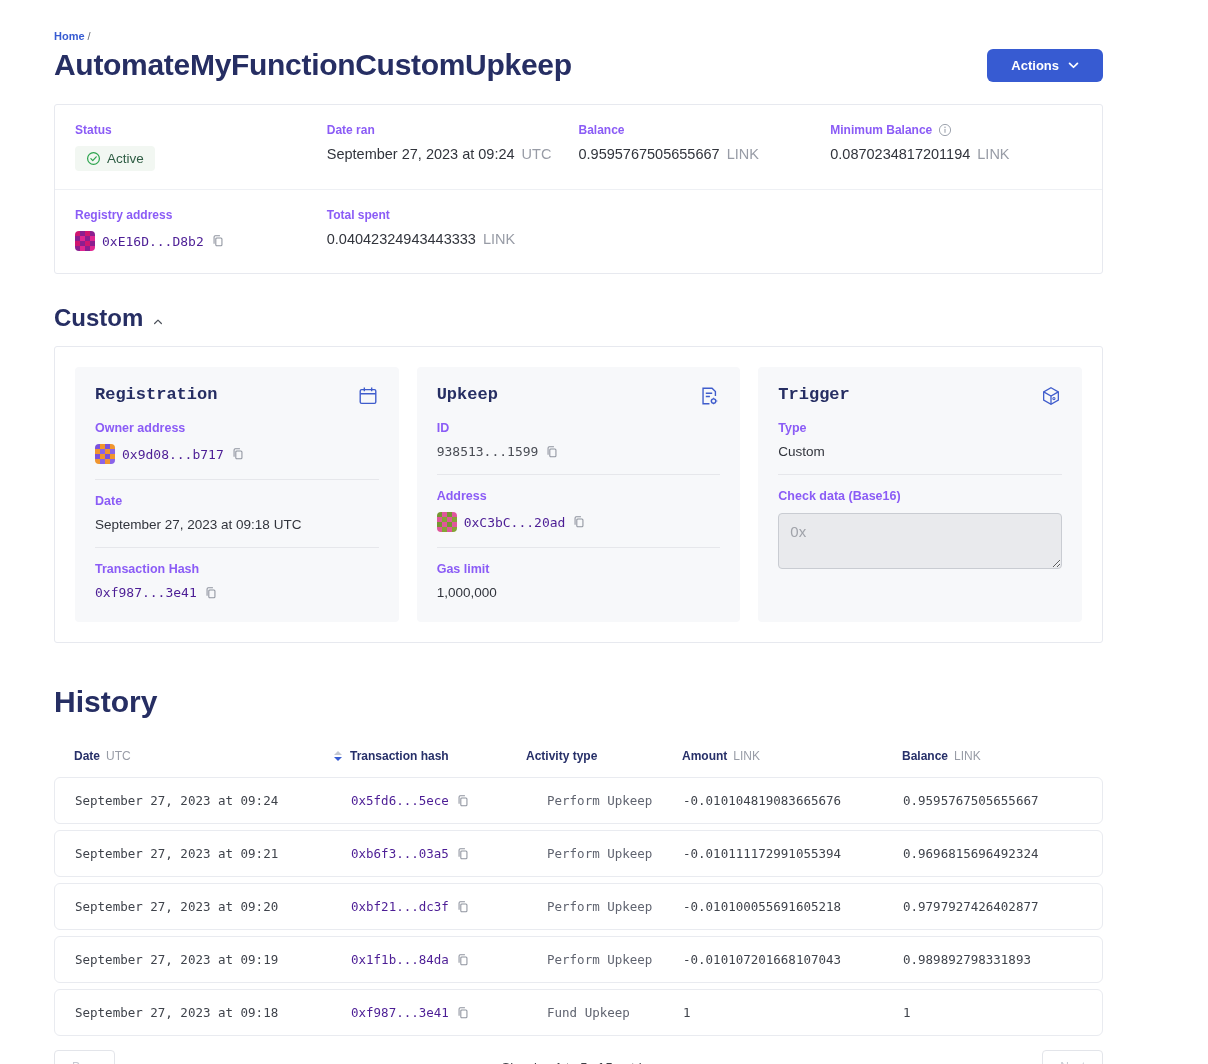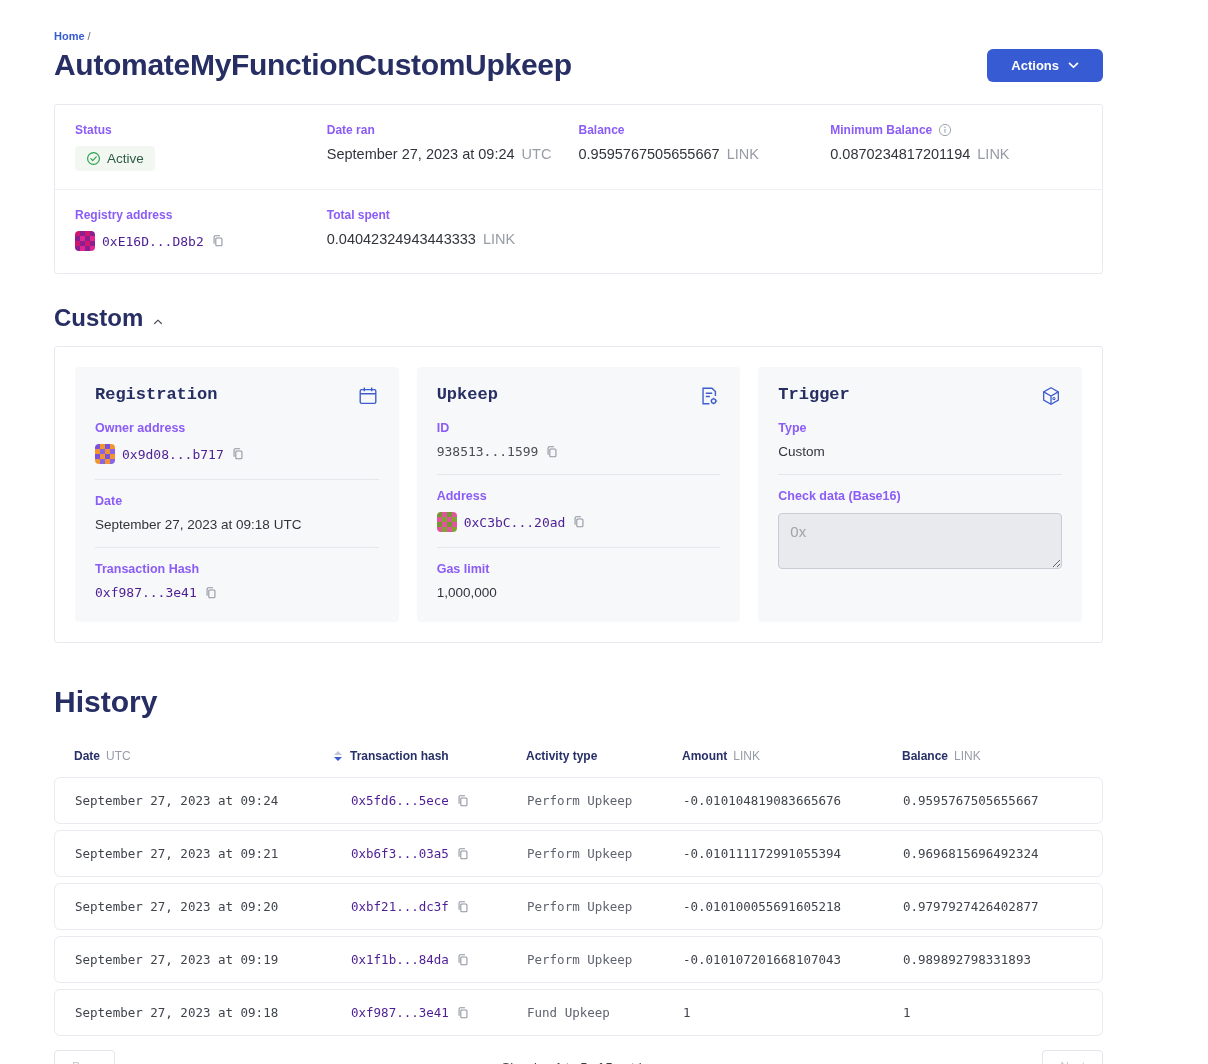--- a/index.html
+++ b/index.html
@@ -63,21 +63,21 @@
   .th-date { justify-content:space-between; padding-right:8px; }
   .sort { display:flex; flex-direction:column; gap:2px; cursor:pointer; }
   .sort .up { width:0; height:0; border-left:4px solid transparent; border-right:4px solid transparent;
     border-bottom:4px solid #c3c7d1; }
   .sort .down { width:0; height:0; border-left:4px solid transparent; border-right:4px solid transparent;
     border-top:4px solid #375bd2; }
   .tbl-row { display:grid; grid-template-columns:276px 176px 156px 220px 1fr; align-items:center;
     border:1px solid #e9ebf0; border-radius:6px; height:47px; padding:0 20px; margin-bottom:6px;
     font-family:"DejaVu Sans Mono", monospace; font-size:12.5px; color:#3f434b; }
   .cell-hash { display:flex; align-items:center; gap:7px; }
-  .cell-activity { color:#606470; }
+  .cell-activity { color:#606470;margin-left:20px; }
 
   
   .pagination { display:flex; justify-content:space-between; align-items:center; margin-top:14px; padding-bottom:14px; }
   .btn-page { background:#fff; border:1px solid #e3e5ea; border-radius:4px; padding:9px 17px;
     font-size:12px; color:#c6c9d1; font-family:"Liberation Sans", sans-serif; cursor:default; }
   .page-summary { font-size:13px; color:#3c3f45; }
 </style>
 </head>
 <body>
 

